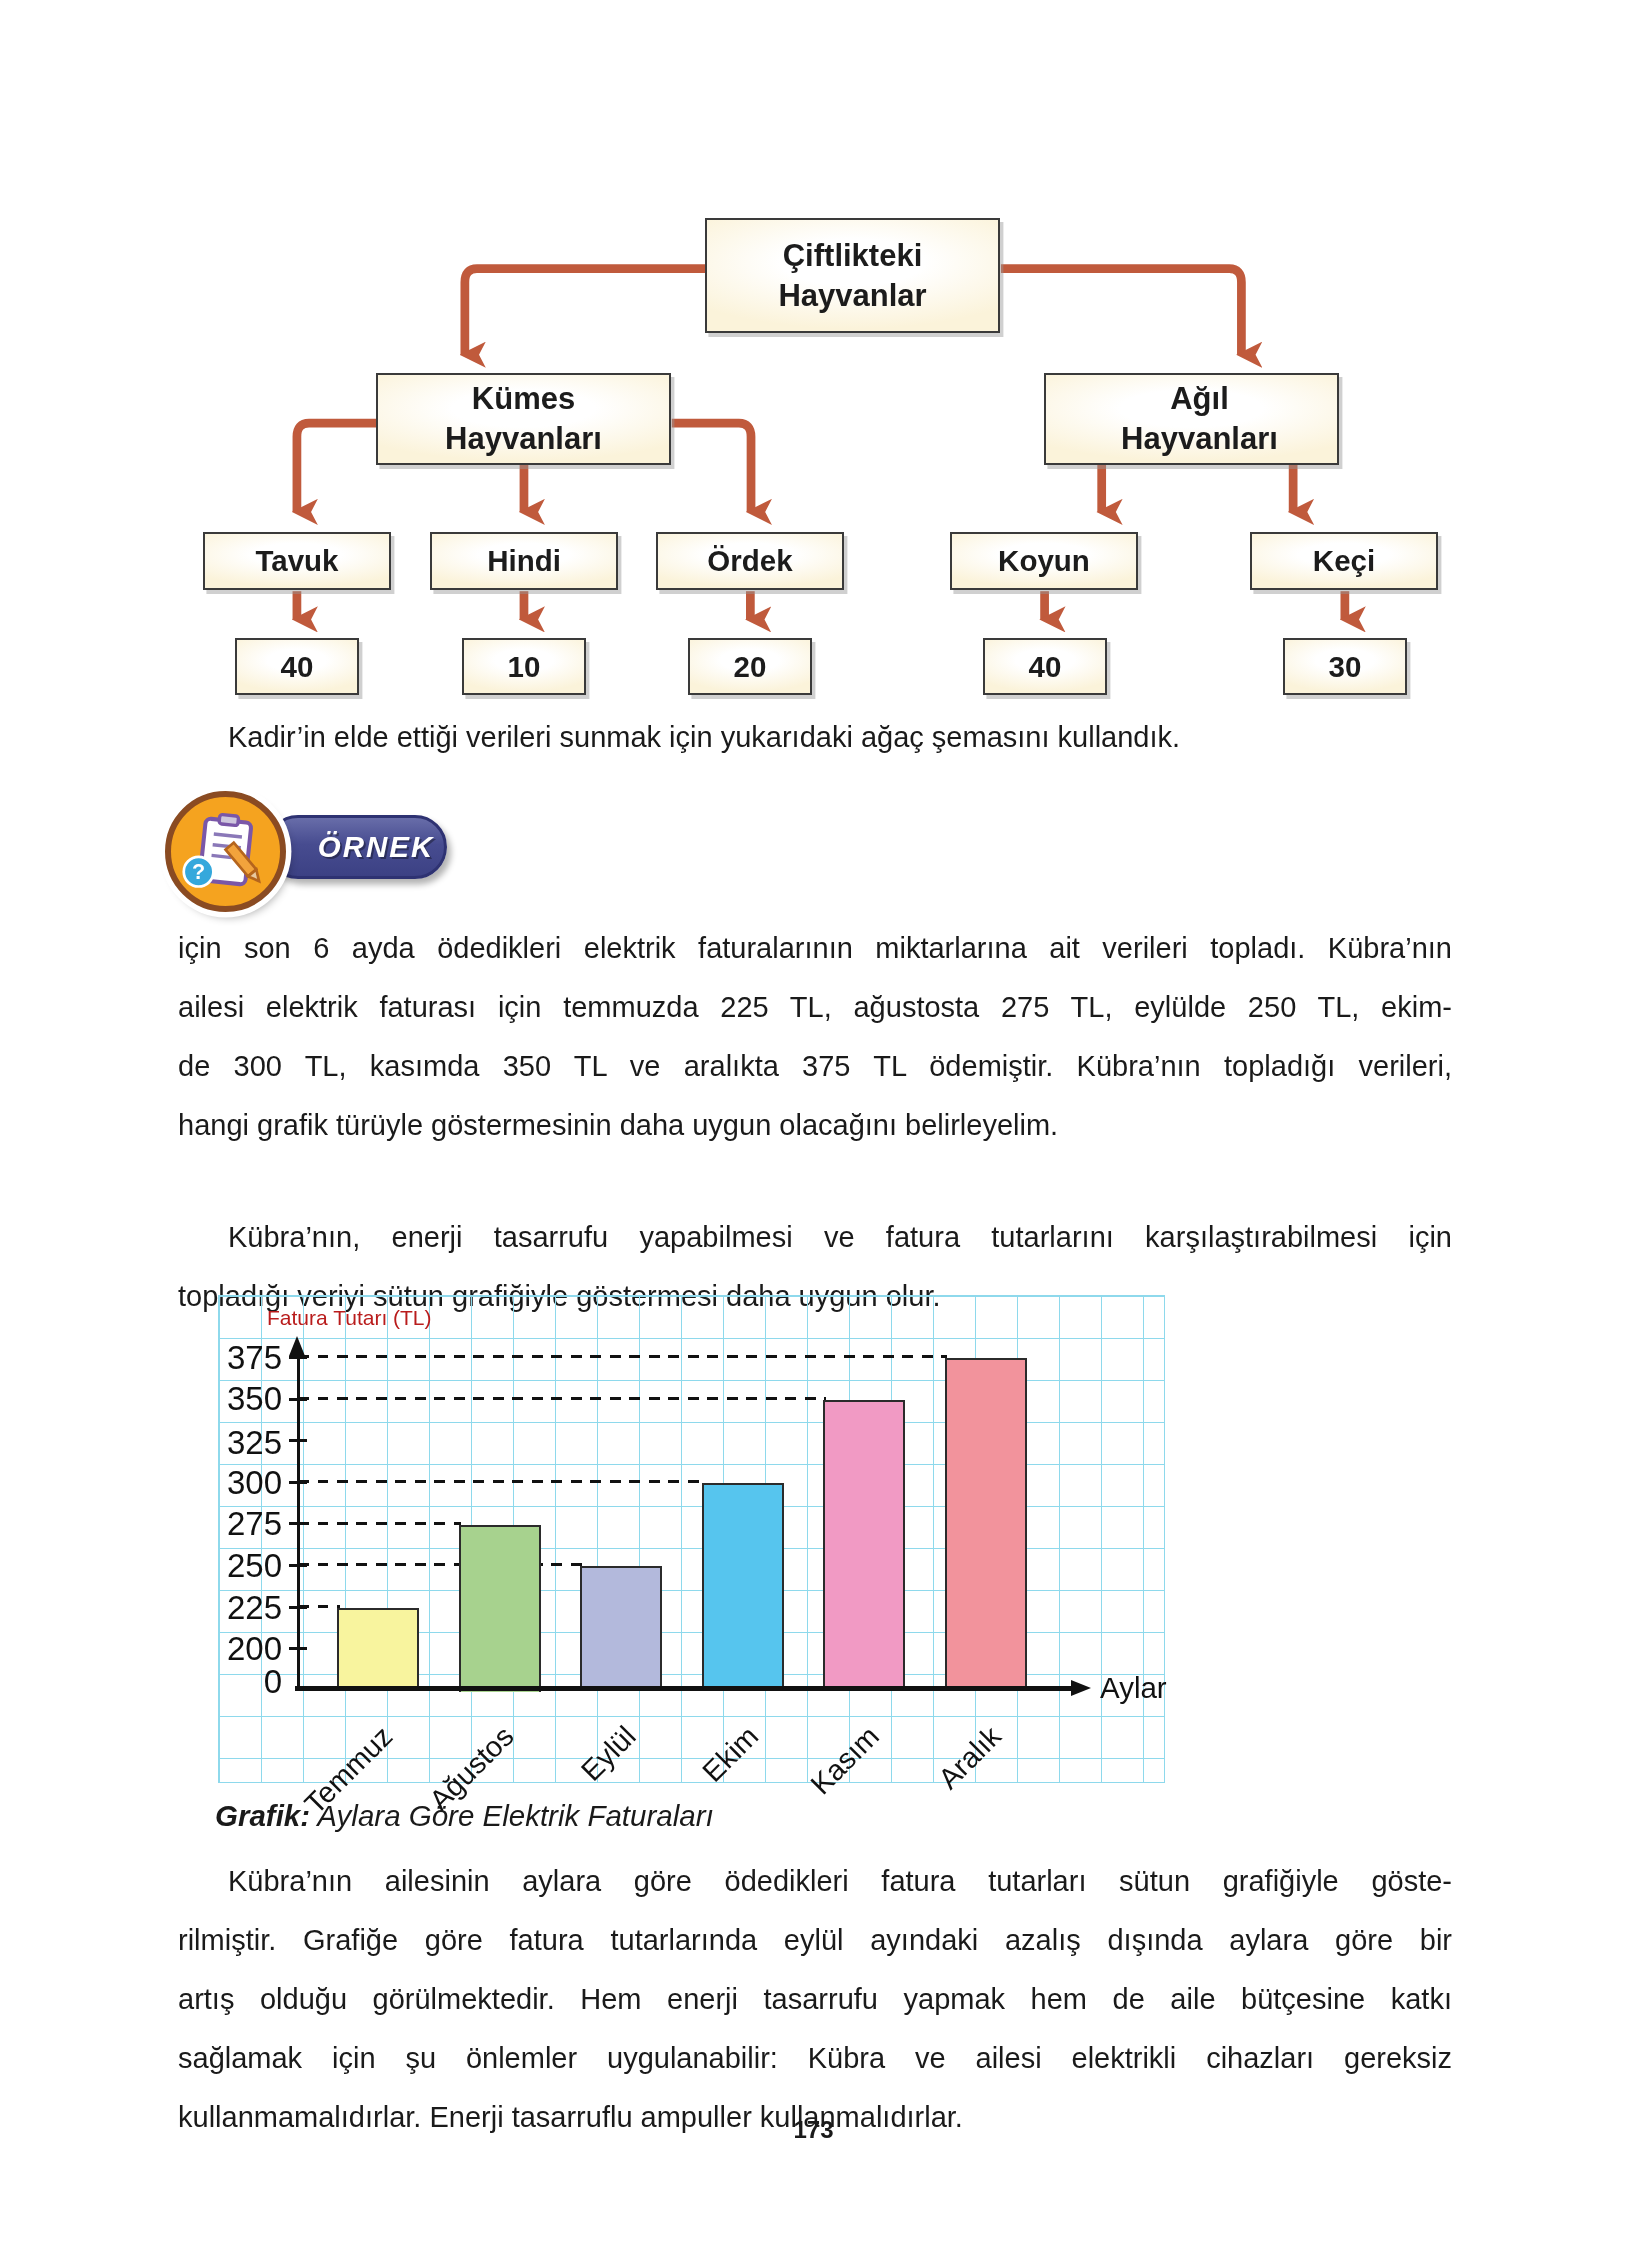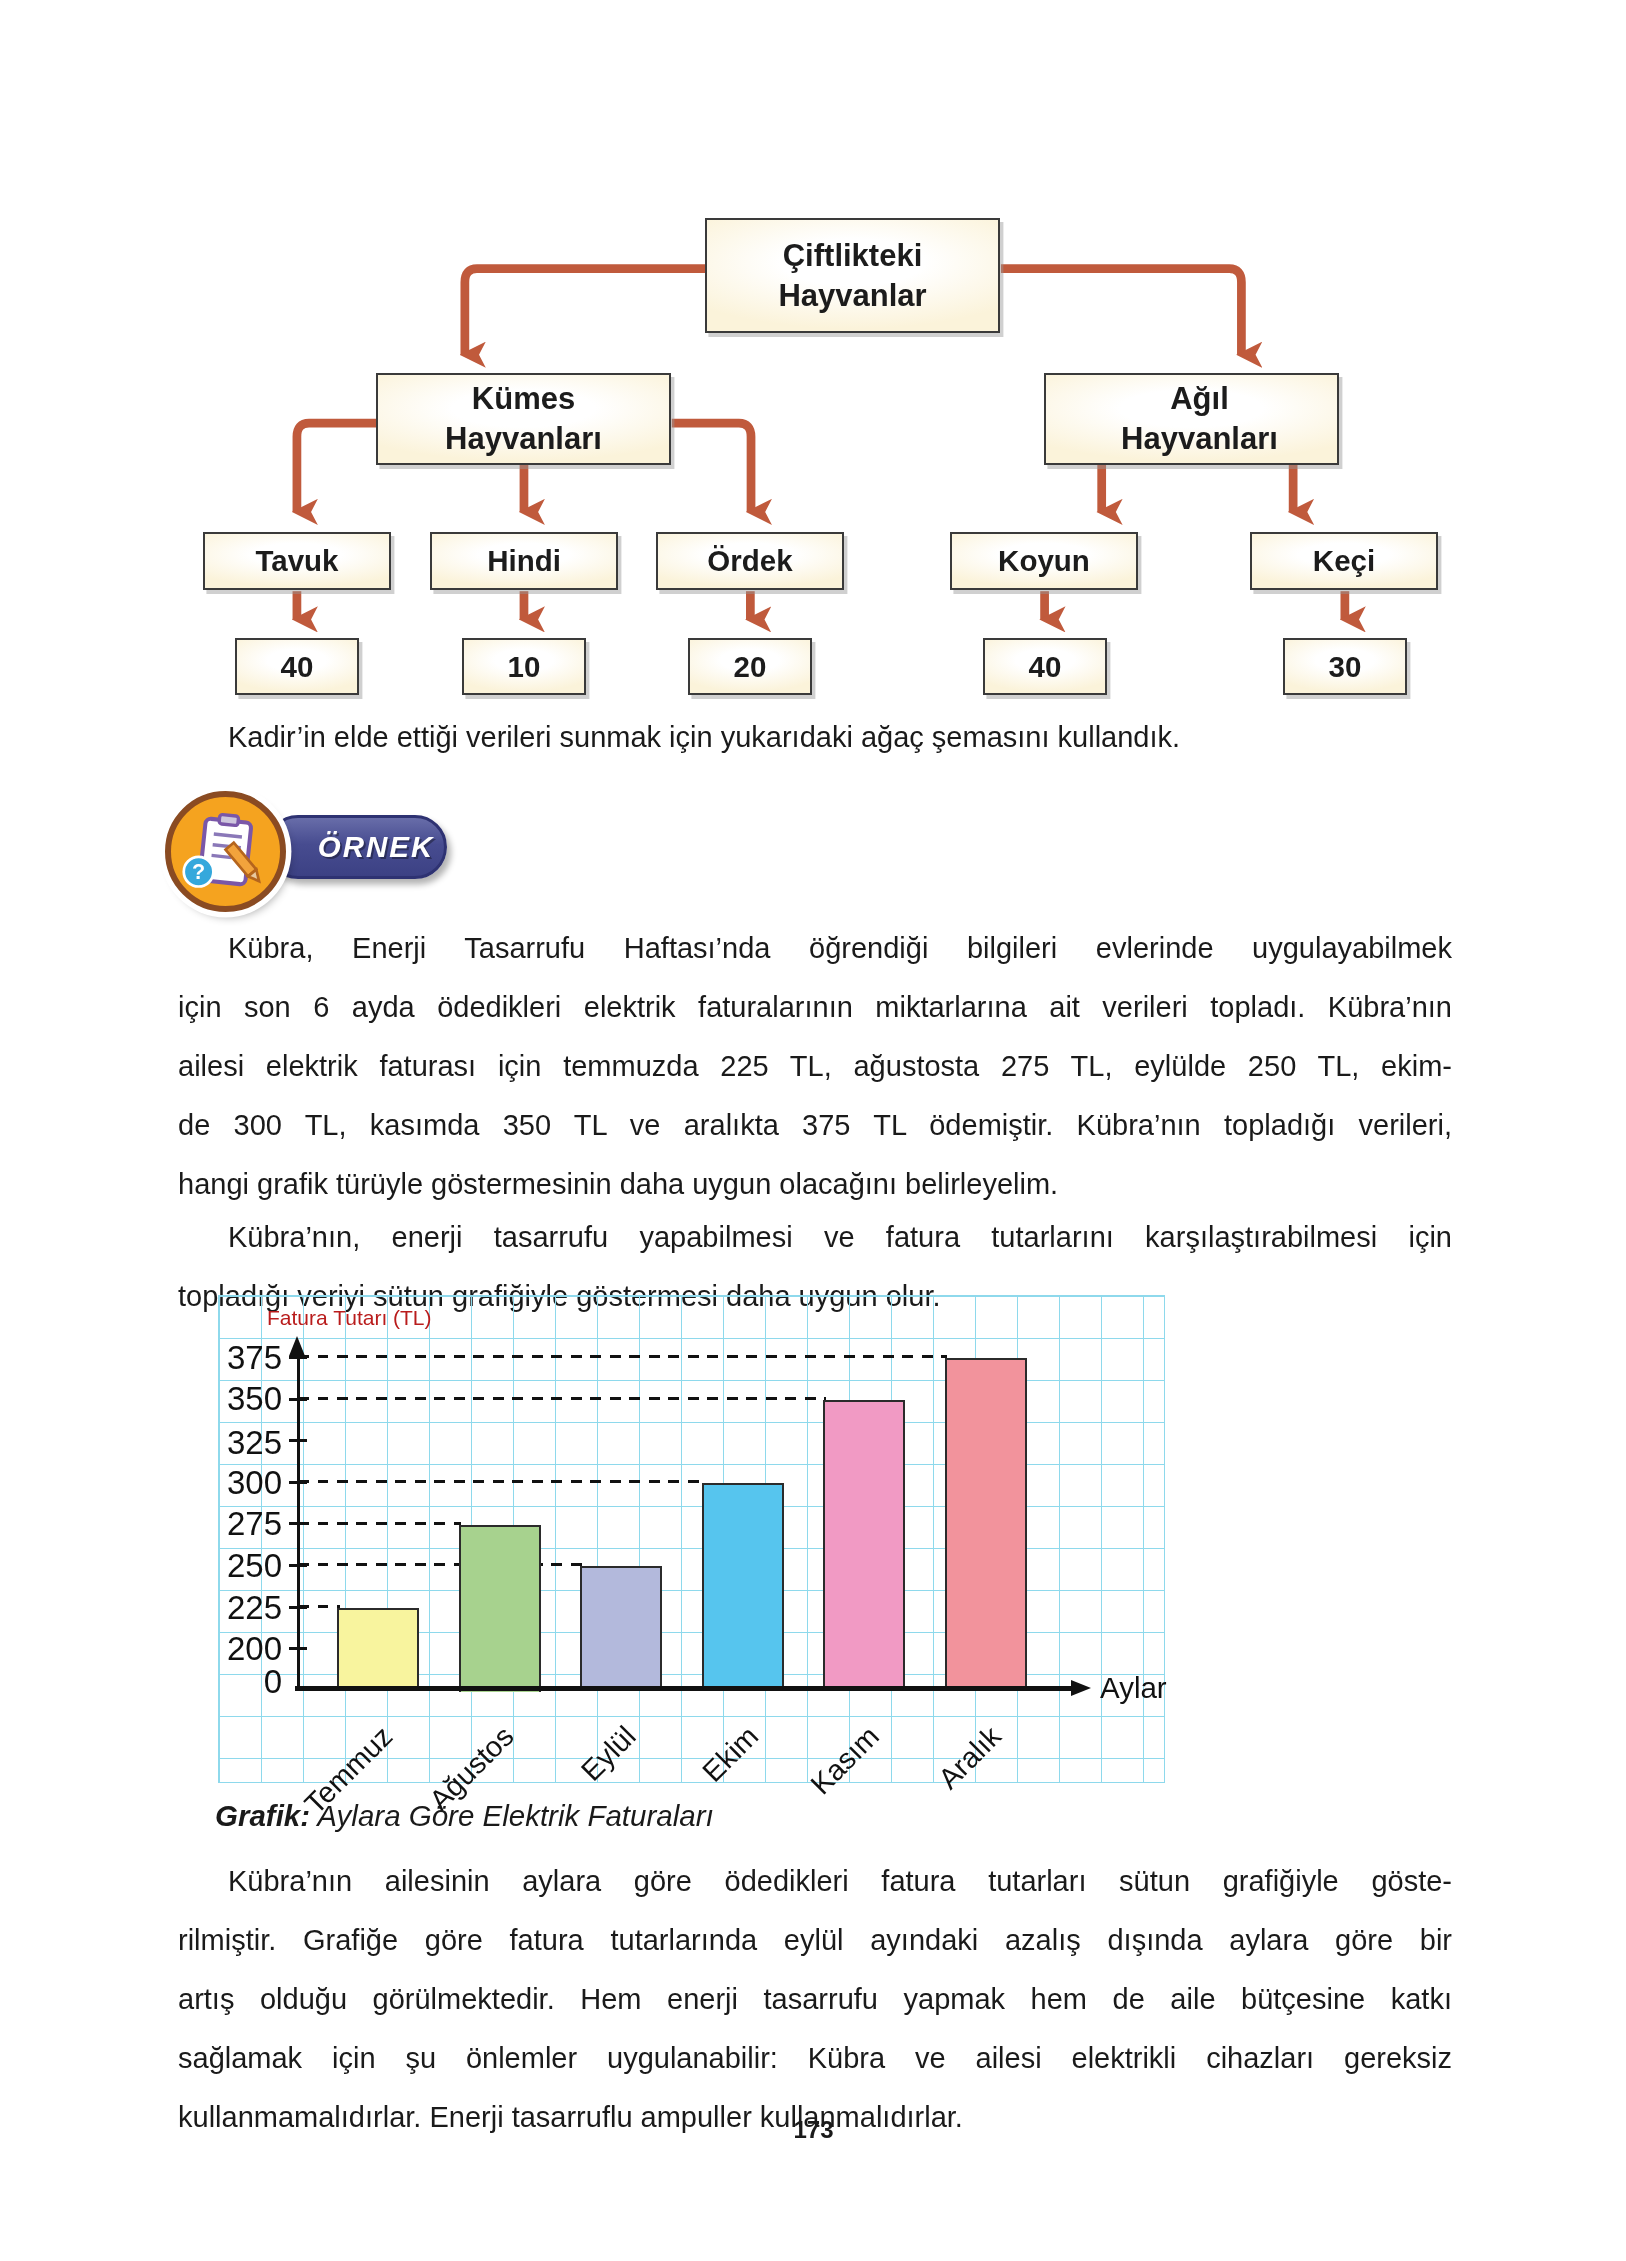--- a/index.html
+++ b/index.html
@@ -159,21 +159,20 @@
         </g>
         <g>
           <circle cx="-40" cy="30" r="22" fill="#35a8dc" stroke="#ffffff" stroke-width="4"></circle>
           <text x="-40" y="41" text-anchor="middle" font-size="32" font-weight="bold" fill="#ffffff">?</text>
         </g>
       </svg>
     </div>
   </div>
 
   <div class="pblock" style="top:919px;">
-      <div class="pline j ind">Kübra, Enerji Tasarrufu Haftası’nda öğrendiği bilgileri evlerinde uygulayabilmek</div>
       <div class="pline j">için son 6 ayda ödedikleri elektrik faturalarının miktarlarına ait verileri topladı. Kübra’nın</div>
       <div class="pline j">ailesi elektrik faturası için temmuzda 225 TL, ağustosta 275 TL, eylülde 250 TL, ekim-</div>
       <div class="pline j">de 300 TL, kasımda 350 TL ve aralıkta 375 TL ödemiştir. Kübra’nın topladığı verileri,</div>
       <div class="pline">hangi grafik türüyle göstermesinin daha uygun olacağını belirleyelim.</div>
     </div>
   <div class="pblock" style="top:1208px;">
       <div class="pline j ind">Kübra’nın, enerji tasarrufu yapabilmesi ve fatura tutarlarını karşılaştırabilmesi için</div>
       <div class="pline">topladığı veriyi sütun grafiğiyle göstermesi daha uygun olur.</div>
     </div>
 

